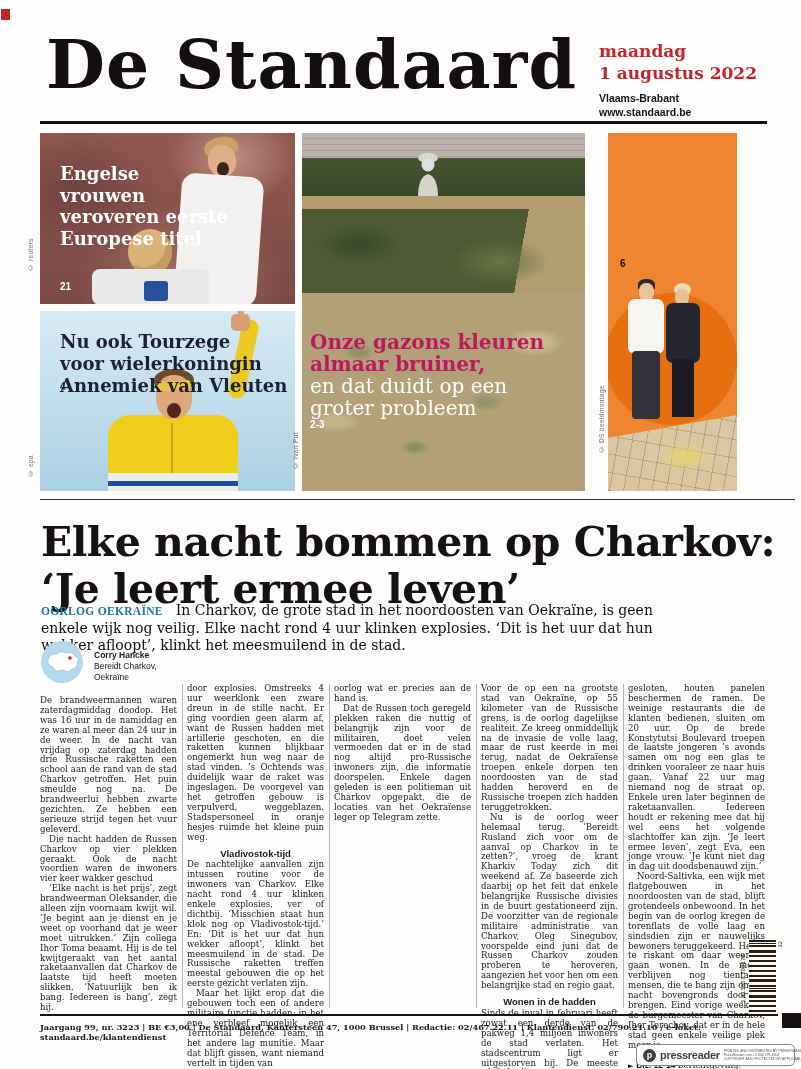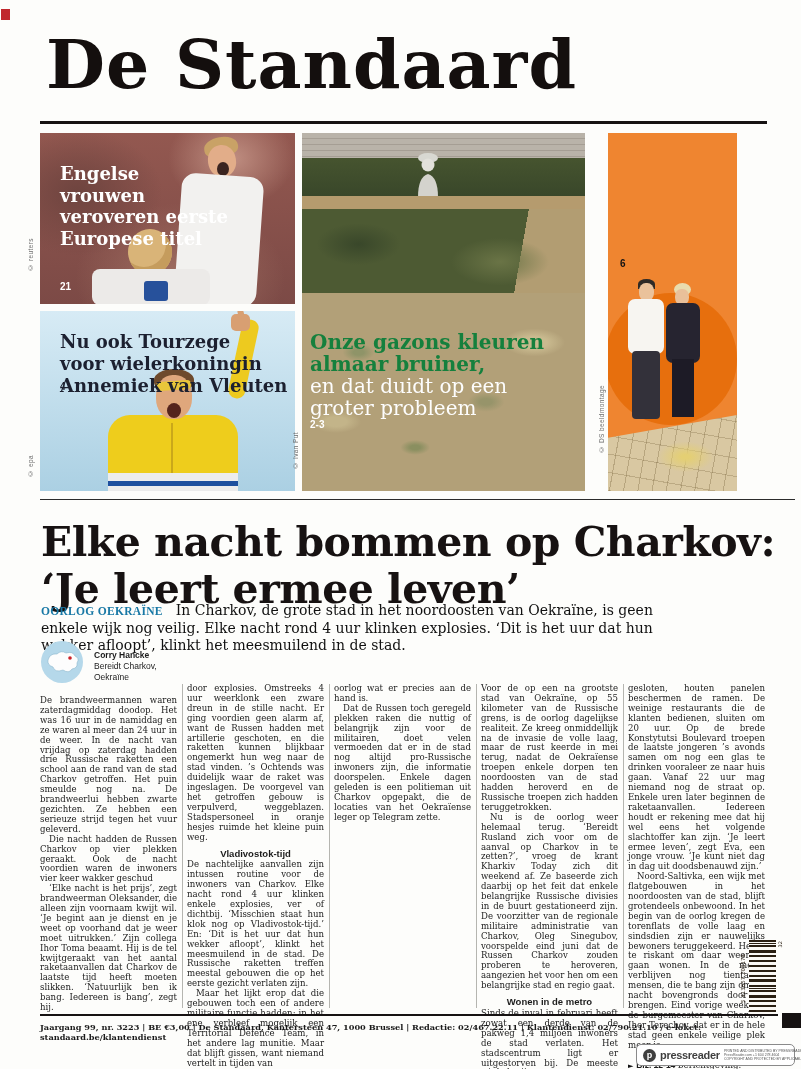--- a/index.html
+++ b/index.html
@@ -72,21 +72,21 @@
       radial-gradient(70px 34px at 70% 60%, #6a7446 0%, rgba(106,116,70,0) 70%),
       linear-gradient(100deg,#4d5a33 76%, #b29d72 76%); }
   .lw-grass { left:0; top:160px; width:283px; height:198px;
     background:
       radial-gradient(26px 14px at 20% 30%, #8f9468 20%, rgba(143,148,104,0) 62%),
       radial-gradient(30px 16px at 65% 55%, #97946a 20%, rgba(151,148,106,0) 62%),
       radial-gradient(24px 12px at 40% 78%, #8a8f60 20%, rgba(138,143,96,0) 62%),
       radial-gradient(44px 20px at 82% 25%, #c9ba8f 30%, rgba(201,186,143,0) 70%),
       radial-gradient(36px 16px at 12% 65%, #c3b489 30%, rgba(195,180,137,0) 70%),
       #b2a078; }
-  .lawn .t-bold { left:8px; top:183px; font-size:20px; line-height:22px; font-weight:bold; color:#15803d; position:absolute; }
+  .lawn .t-bold { left:8px; top:183px; font-size:20px; line-height:22px; font-weight:bold; color:#be185d; position:absolute; }
   .lawn .t-light { left:8px; top:227px; font-size:20px; line-height:22px; color:#fdfdfd; position:absolute; }
   .lawn .t-page { left:8px; top:286px; color:#fff; }
 
   
   .politics { left:608px; top:133px; width:129px; height:358px; background:#ef8530; }
   .po-circle { left:-3px; top:160px; width:132px; height:132px; border-radius:50%; background:#e76f0d; }
   .po-hair-m { left:30px; top:146px; width:17px; height:10px; background:#2e2a26; border-radius:50% 50% 0 0; }
   .po-head-m { left:31px; top:150px; width:15px; height:18px; background:#eac29b; border-radius:45%; }
   .po-shirt { left:20px; top:166px; width:36px; height:55px; background:#f7f5f1; border-radius:7px; }
   .po-pants { left:24px; top:218px; width:28px; height:68px; background:#33313a; border-radius:4px; }
@@ -155,20 +155,26 @@
     transform:scale(.78); transform-origin:left center; white-space:nowrap; }
 </style>
 </head>
 <body>
 
 <div class="page">
 
   <div class="abs corner-mark"></div>
 
   <div class="abs mast-title">De Standaard</div>
+  <div class="abs mast-right">
+    <div class="mast-day">maandag</div>
+    <div class="mast-date">1 augustus 2022</div>
+    <div class="mast-edition">Vlaams-Brabant</div>
+    <div class="mast-site">www.standaard.be</div>
+  </div>
   <div class="abs mast-rule"></div>
 
   <div class="abs photo football">
     <div class="abs fb-hair1"></div>
     <div class="abs fb-head1"></div>
     <div class="abs fb-mouth1"></div>
     <div class="abs fb-body1"></div>
     <div class="abs fb-head2"></div>
     <div class="abs fb-body2"></div>
     <div class="abs fb-num"></div>
@@ -270,21 +276,21 @@
   </div>
 
   <div class="col" style="left:334px; top:684px;">
     <p>oorlog wat er precies aan de hand is.</p>
     <p class="ind">Dat de Russen toch geregeld plekken raken die nuttig of belangrijk zijn voor de militairen, doet velen vermoeden dat er in de stad nog altijd pro-Russische inwoners zijn, die informatie doorspelen. Enkele dagen geleden is een politieman uit Charkov opgepakt, die de locaties van het Oekraïense leger op Telegram zette.</p>
   </div>
 
   <div class="col" style="left:481px; top:684px;">
     <p>Voor de op een na grootste stad van Oekraïne, op 55 kilometer van de Russische grens, is de oorlog dagelijkse realiteit. Ze kreeg onmiddellijk na de invasie de volle laag, maar de rust keerde in mei terug, nadat de Oekraïense troepen enkele dorpen ten noordoosten van de stad hadden heroverd en de Russische troepen zich hadden teruggetrokken.</p>
     <p class="ind">Nu is de oorlog weer helemaal terug. ‘Bereidt Rusland zich voor om de aanval op Charkov in te zetten?’, vroeg de krant Kharkiv Today zich dit weekend af. Ze baseerde zich daarbij op het feit dat enkele belangrijke Russische divisies in de buurt gestationeerd zijn. De voorzitter van de regionale militaire administratie van Charkov, Oleg Sinegubov, voorspelde eind juni dat de Russen Charkov zouden proberen te heroveren, aangezien het voor hen om een belangrijke stad en regio gaat.</p>
-    <div class="subhead">Wonen in de metro</div>
+    <div class="subhead">Wonen in de hadden</div>
     <p>Sinds de inval in februari heeft zowat een derde van de pakweg 1,4 miljoen inwoners de stad verlaten. Het stadscentrum ligt er uitgestorven bij. De meeste winkels zijn</p>
   </div>
 
   <div class="col" style="left:628px; top:684px;">
     <p>gesloten, houten panelen beschermen de ramen. De weinige restaurants die de klanten bedienen, sluiten om 20 uur. Op de brede Konstytutsi Boulevard troepen de laatste jongeren ’s avonds samen om nog een glas te drinken vooraleer ze naar huis gaan. Vanaf 22 uur mag niemand nog de straat op. Enkele uren later beginnen de raketaanvallen. Iedereen houdt er rekening mee dat hij wel eens het volgende slachtoffer kan zijn. ‘Je leert ermee leven’, zegt Eva, een jonge vrouw. ‘Je kunt niet dag in dag uit doodsbenauwd zijn.’</p>
     <p class="ind">Noord-Saltivka, een wijk met flatgebouwen in het noordoosten van de stad, blijft grotendeels onbewoond. In het begin van de oorlog kregen de torenflats de volle laag en sindsdien zijn er nauwelijks bewoners teruggekeerd. Het is te riskant om daar weer te gaan wonen. In de metro verblijven nog tientallen mensen, die te bang zijn om de nacht bovengronds door te brengen. Eind vorige week zei de burgemeester van Charkov, Ihor Terechov, dat er in de hele stad geen enkele veilige plek meer is.</p>
     <div class="more-line">
       <span class="marker">►</span>
       <span class="pages">Blz. 12-14</span>
       <span>berichtgeving.</span>

